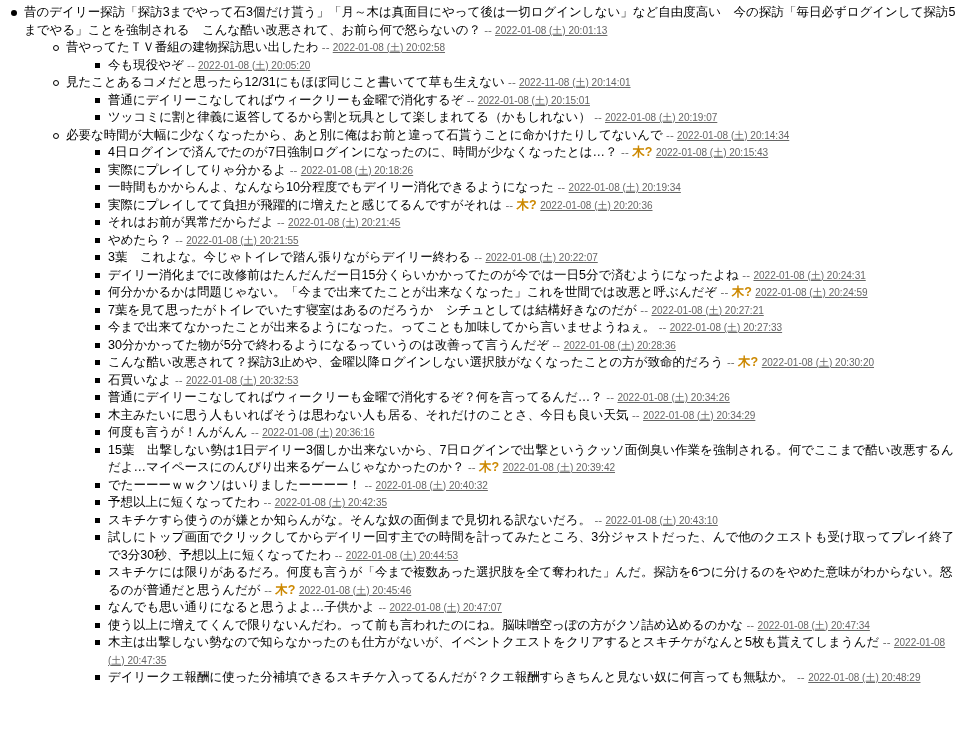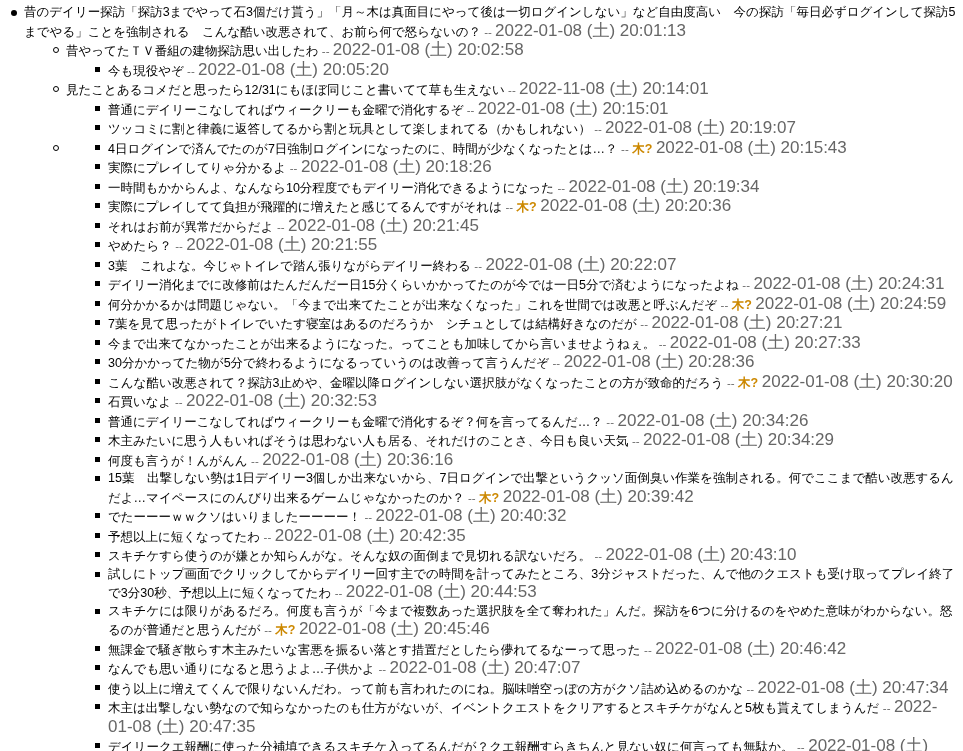--- a/index.html
+++ b/index.html
@@ -66,21 +66,22 @@
   .lv3 { margin-left: 26px; }
 
   .msg {
     display: inline;
   }
   .body-text {
     white-space: normal;
   }
   .meta {
     color: #666666;
-    font-size: 17px;
+    font-size: 10px;
+    text-decoration: underline;
   }
   .sep {
     color: #666666;
     font-size: 11.5px;
   }
   .tree-mark {
     color: #cc8800;
     font-weight: bold;
   }
   .node {
@@ -115,20 +116,21 @@
             <li class="node">
               <span class="msg"><span class="body-text">普通にデイリーこなしてればウィークリーも金曜で消化するぞ</span><span class="sep"> </span><span class="sep">--</span><span class="sep"> </span><span class="meta">2022-01-08 (土) 20:15:01</span></span>
             </li>
             <li class="node">
               <span class="msg"><span class="body-text">ツッコミに割と律義に返答してるから割と玩具として楽しまれてる（かもしれない）</span><span class="sep"> </span><span class="sep">--</span><span class="sep"> </span><span class="meta">2022-01-08 (土) 20:19:07</span></span>
             </li>
           </ul>
         </li>
 
         <li class="node">
+          <span class="msg"><span class="body-text">必要な時間が大幅に少なくなったから、あと別に俺はお前と違って石貰うことに命かけたりしてないんで</span><span class="sep"> </span><span class="sep">--</span><span class="sep"> </span><span class="meta">2022-01-08 (土) 20:14:34</span></span>
           <ul class="lv3" id="deep-list">
               <li class="node"><span class="msg"><span class="body-text">4日ログインで済んでたのが7日強制ログインになったのに、時間が少なくなったとは…？</span> <span class="sep">--</span> <span class="tree-mark">木?</span> <span class="meta">2022-01-08 (土) 20:15:43</span></span></li>
               <li class="node"><span class="msg"><span class="body-text">実際にプレイしてりゃ分かるよ</span> <span class="sep">--</span> <span class="meta">2022-01-08 (土) 20:18:26</span></span></li>
               <li class="node"><span class="msg"><span class="body-text">一時間もかからんよ、なんなら10分程度でもデイリー消化できるようになった</span> <span class="sep">--</span> <span class="meta">2022-01-08 (土) 20:19:34</span></span></li>
               <li class="node"><span class="msg"><span class="body-text">実際にプレイしてて負担が飛躍的に増えたと感じてるんですがそれは</span> <span class="sep">--</span> <span class="tree-mark">木?</span> <span class="meta">2022-01-08 (土) 20:20:36</span></span></li>
               <li class="node"><span class="msg"><span class="body-text">それはお前が異常だからだよ</span> <span class="sep">--</span> <span class="meta">2022-01-08 (土) 20:21:45</span></span></li>
               <li class="node"><span class="msg"><span class="body-text">やめたら？</span> <span class="sep">--</span> <span class="meta">2022-01-08 (土) 20:21:55</span></span></li>
               <li class="node"><span class="msg"><span class="body-text">3葉　これよな。今じゃトイレで踏ん張りながらデイリー終わる</span> <span class="sep">--</span> <span class="meta">2022-01-08 (土) 20:22:07</span></span></li>
               <li class="node"><span class="msg"><span class="body-text">デイリー消化までに改修前はたんだんだー日15分くらいかかってたのが今では一日5分で済むようになったよね</span> <span class="sep">--</span> <span class="meta">2022-01-08 (土) 20:24:31</span></span></li>
               <li class="node"><span class="msg"><span class="body-text">何分かかるかは問題じゃない。「今まで出来てたことが出来なくなった」これを世間では改悪と呼ぶんだぞ</span> <span class="sep">--</span> <span class="tree-mark">木?</span> <span class="meta">2022-01-08 (土) 20:24:59</span></span></li>
@@ -139,21 +141,20 @@
               <li class="node"><span class="msg"><span class="body-text">石買いなよ</span> <span class="sep">--</span> <span class="meta">2022-01-08 (土) 20:32:53</span></span></li>
               <li class="node"><span class="msg"><span class="body-text">普通にデイリーこなしてればウィークリーも金曜で消化するぞ？何を言ってるんだ…？</span> <span class="sep">--</span> <span class="meta">2022-01-08 (土) 20:34:26</span></span></li>
               <li class="node"><span class="msg"><span class="body-text">木主みたいに思う人もいればそうは思わない人も居る、それだけのことさ、今日も良い天気</span> <span class="sep">--</span> <span class="meta">2022-01-08 (土) 20:34:29</span></span></li>
               <li class="node"><span class="msg"><span class="body-text">何度も言うが！んがんん</span> <span class="sep">--</span> <span class="meta">2022-01-08 (土) 20:36:16</span></span></li>
               <li class="node"><span class="msg"><span class="body-text">15葉　出撃しない勢は1日デイリー3個しか出来ないから、7日ログインで出撃というクッソ面倒臭い作業を強制される。何でここまで酷い改悪するんだよ…マイペースにのんびり出来るゲームじゃなかったのか？</span> <span class="sep">--</span> <span class="tree-mark">木?</span> <span class="meta">2022-01-08 (土) 20:39:42</span></span></li>
               <li class="node"><span class="msg"><span class="body-text">でたーーーｗｗクソはいりましたーーーー！</span> <span class="sep">--</span> <span class="meta">2022-01-08 (土) 20:40:32</span></span></li>
               <li class="node"><span class="msg"><span class="body-text">予想以上に短くなってたわ</span> <span class="sep">--</span> <span class="meta">2022-01-08 (土) 20:42:35</span></span></li>
               <li class="node"><span class="msg"><span class="body-text">スキチケすら使うのが嫌とか知らんがな。そんな奴の面倒まで見切れる訳ないだろ。</span> <span class="sep">--</span> <span class="meta">2022-01-08 (土) 20:43:10</span></span></li>
               <li class="node"><span class="msg"><span class="body-text">試しにトップ画面でクリックしてからデイリー回す主での時間を計ってみたところ、3分ジャストだった、んで他のクエストも受け取ってプレイ終了で3分30秒、予想以上に短くなってたわ</span> <span class="sep">--</span> <span class="meta">2022-01-08 (土) 20:44:53</span></span></li>
               <li class="node"><span class="msg"><span class="body-text">スキチケには限りがあるだろ。何度も言うが「今まで複数あった選択肢を全て奪われた」んだ。探訪を6つに分けるのをやめた意味がわからない。怒るのが普通だと思うんだが</span> <span class="sep">--</span> <span class="tree-mark">木?</span> <span class="meta">2022-01-08 (土) 20:45:46</span></span></li>
-              <li class="node"><span class="msg"><span class="body-text">無課金で騒ぎ散らす木主みたいな害悪を振るい落とす措置だとしたら儚れてるなーって思った</span> <span class="sep">--</span> <span class="meta">2022-01-08 (土) 20:46:42</span></span></li>
               <li class="node"><span class="msg"><span class="body-text">なんでも思い通りになると思うよよ…子供かよ</span> <span class="sep">--</span> <span class="meta">2022-01-08 (土) 20:47:07</span></span></li>
               <li class="node"><span class="msg"><span class="body-text">使う以上に増えてくんで限りないんだわ。って前も言われたのにね。脳味噌空っぽの方がクソ詰め込めるのかな</span> <span class="sep">--</span> <span class="meta">2022-01-08 (土) 20:47:34</span></span></li>
               <li class="node"><span class="msg"><span class="body-text">木主は出撃しない勢なので知らなかったのも仕方がないが、イベントクエストをクリアするとスキチケがなんと5枚も貰えてしまうんだ</span> <span class="sep">--</span> <span class="meta">2022-01-08 (土) 20:47:35</span></span></li>
               <li class="node"><span class="msg"><span class="body-text">デイリークエ報酬に使った分補填できるスキチケ入ってるんだが？クエ報酬すらきちんと見ない奴に何言っても無駄か。</span> <span class="sep">--</span> <span class="meta">2022-01-08 (土) 20:48:29</span></span></li>
             </ul>
         </li>
 
       </ul>
     </li>
   </ul>

